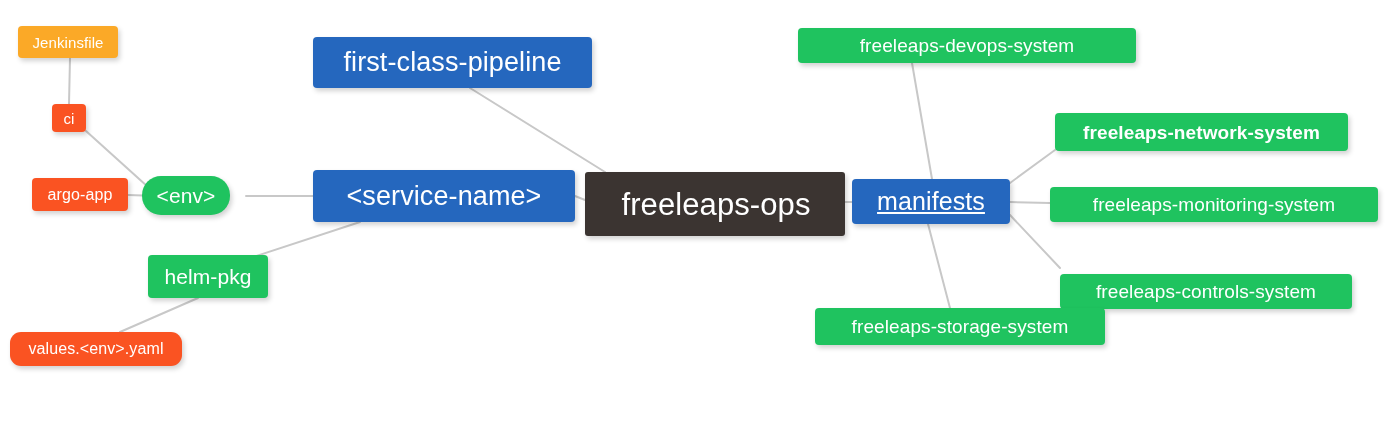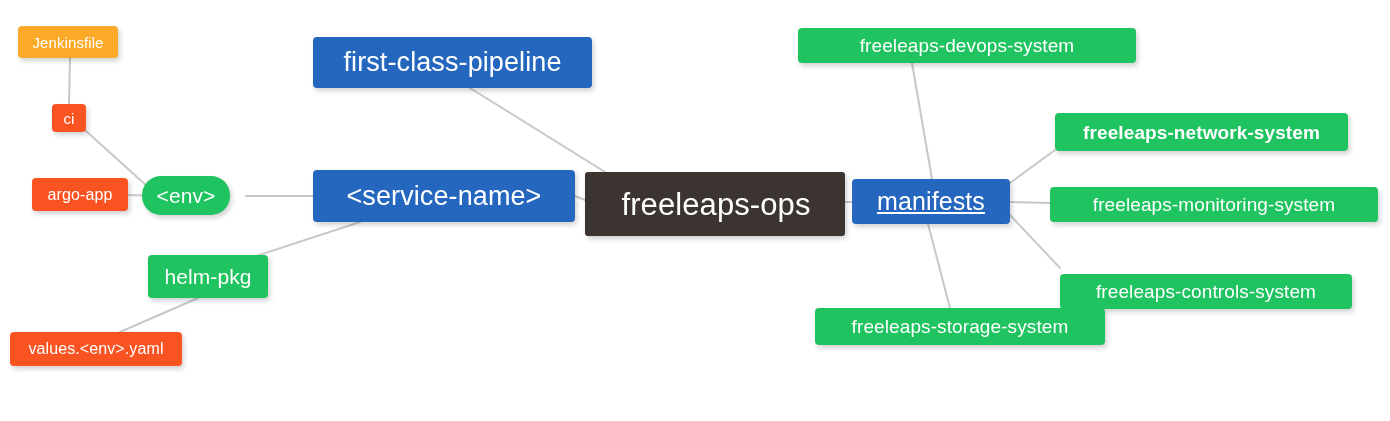--- a/index.html
+++ b/index.html
@@ -84,21 +84,21 @@
       </div>
       <div class="mm-node red" style="left: 32px; top: 178px; width: 96px; height: 33px; font-size: 16px;">
         <span>argo-app</span>
       </div>
       <div class="mm-node green" style="left: 142px; top: 176px; width: 88px; height: 39px; font-size: 21px; border-radius: 19px;">
         <span>&lt;env&gt;</span>
       </div>
       <div class="mm-node green" style="left: 148px; top: 255px; width: 120px; height: 43px; font-size: 21px;">
         <span>helm-pkg</span>
       </div>
-      <div class="mm-node red" style="left: 10px; top: 332px; width: 172px; height: 34px; font-size: 16px;">
+      <div class="mm-node red" style="left: 10px; top: 332px; width: 172px; height: 34px; font-size: 16px; border-radius: 11px;">
         <span>values.&lt;env&gt;.yaml</span>
       </div>
       <div class="mm-node blue" style="left: 313px; top: 170px; width: 262px; height: 52px; font-size: 27px;">
         <span>&lt;service-name&gt;</span>
       </div>
       <div class="mm-node blue" style="left: 313px; top: 37px; width: 279px; height: 51px; font-size: 27px;">
         <span>first-class-pipeline</span>
       </div>
       <div class="mm-node blue" style="left: 852px; top: 179px; width: 158px; height: 45px; font-size: 25px; text-decoration: underline;">
         <span>manifests</span>

